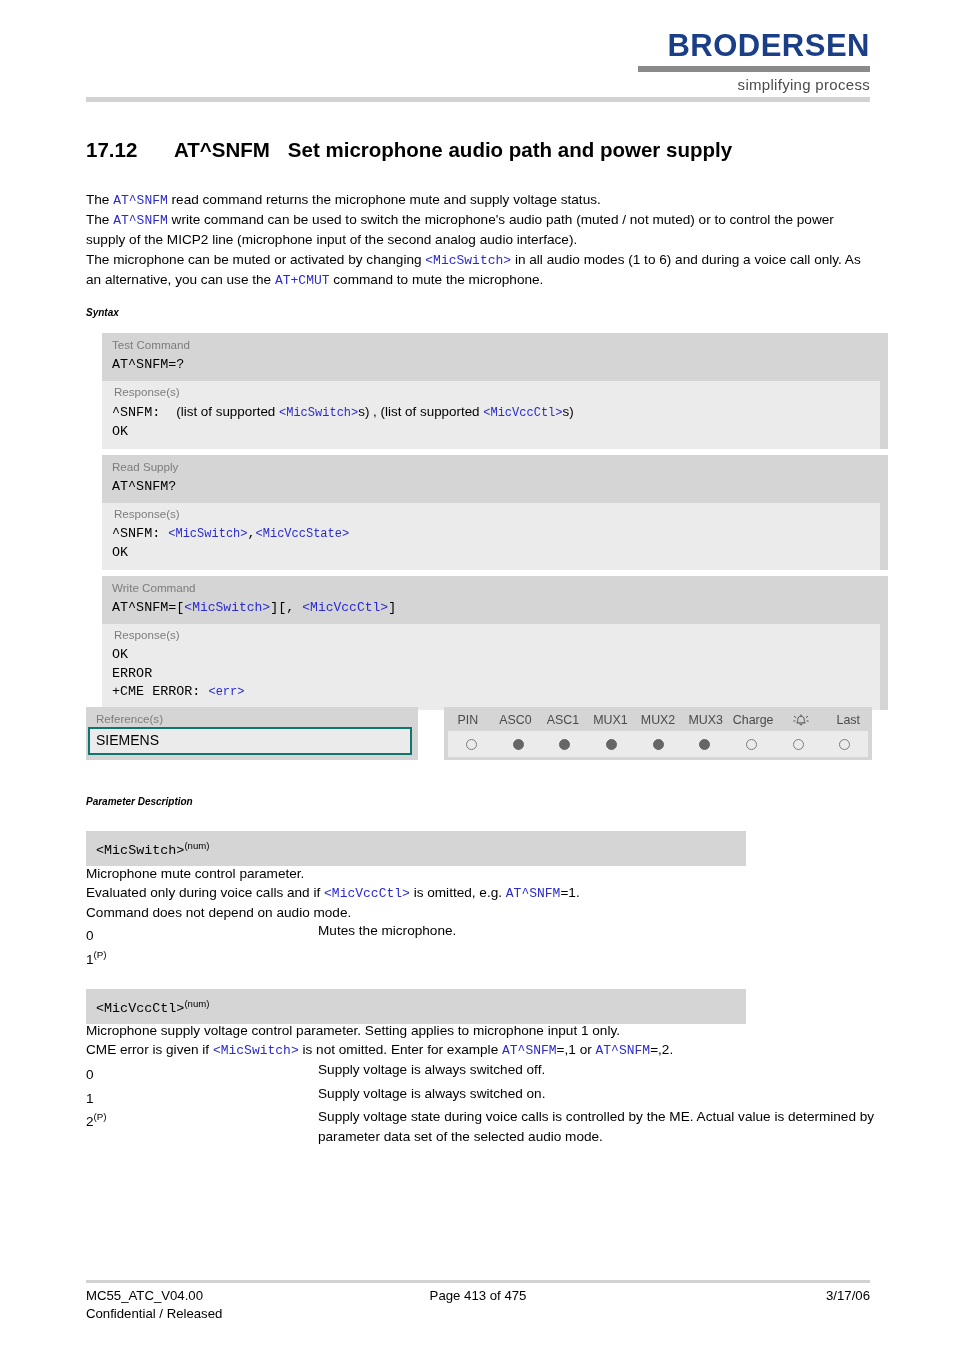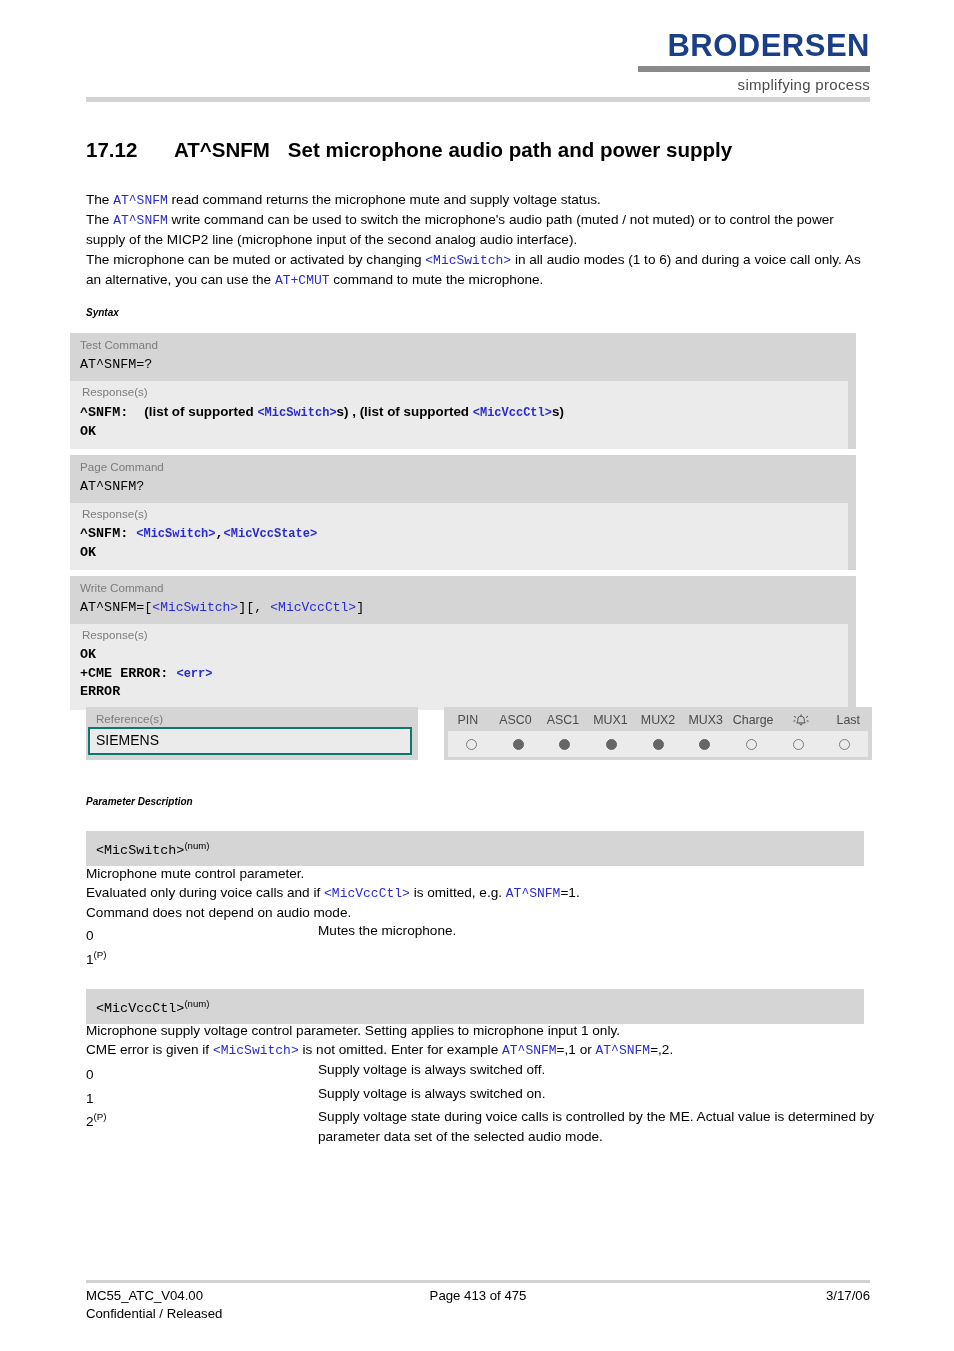--- a/index.html
+++ b/index.html
@@ -109,21 +109,21 @@
     font-weight: bold;
     font-style: italic;
     color: #000;
   }
   #syntax-heading { top: 307px; }
   #param-heading  { top: 796px; }
 
   
   .syn {
     position: absolute;
-    left: 70px;
+    left: 102px;
     width: 628px;
   }
   .syn-block { background: #d5d5d5; width: 786px; }
   .syn-label {
     font-size: 11.6px;
     color: #7c7c7c;
     padding: 5px 10px 2px 10px;
     line-height: 14px;
   }
   .syn-cmd {
@@ -143,21 +143,20 @@
     font-size: 11.6px;
     color: #7c7c7c;
     padding: 4px 10px 2px 12px;
     line-height: 14px;
   }
   .resp-body {
     font-family: "Liberation Mono", monospace;
     font-size: 13.4px;
     padding: 2px 10px 8px 10px;
     line-height: 18.5px;
-    font-weight: bold;
   }
   .resp-body .plain {
     font-family: "Liberation Sans", sans-serif;
     font-size: 13.4px;
   }
   .spacer { height: 6px; background: #ffffff; }
 
   
   .refrow {
     position: absolute;
@@ -229,21 +228,21 @@
     box-sizing: border-box;
   }
   .dot.on  { background: #666666; border: 1px solid #666666; }
   .dot.off { background: transparent; border: 1px solid #7d7d7d; }
   .bell { display: block; }
 
   
   .par-head {
     position: absolute;
     left: 86px;
-    width: 778px;
+    width: 660px;
     background: #d5d5d5;
     font-family: "Liberation Mono", monospace;
     font-size: 13.4px;
     padding: 6px 10px 7px 10px;
     box-sizing: border-box;
     line-height: 17px;
   }
   .par-head sup {
     font-family: "Liberation Sans", sans-serif;
     font-size: 9.6px;
@@ -330,42 +329,42 @@
         <div class="resp-body">
           <div><span>^SNFM:</span>&nbsp;&nbsp;<span class="plain">(list of supported </span><span class="lnk-s">&lt;MicSwitch&gt;</span><span class="plain">s) , (list of supported </span><span class="lnk-s">&lt;MicVccCtl&gt;</span><span class="plain">s)</span></div>
           <div>OK</div>
         </div>
       </div>
     </div>
 
     <div class="spacer"></div>
 
     <div class="syn-block">
-      <div class="syn-label">Page Command</div>
+      <div class="syn-label">Read Supply</div>
       <div class="syn-cmd">AT^SNFM?</div>
       <div class="resp">
         <div class="resp-label">Response(s)</div>
         <div class="resp-body">
           <div><span>^SNFM:</span>&nbsp;<span class="lnk-s">&lt;MicSwitch&gt;</span><span>,</span><span class="lnk-s">&lt;MicVccState&gt;</span></div>
           <div>OK</div>
         </div>
       </div>
     </div>
 
     <div class="spacer"></div>
 
     <div class="syn-block">
       <div class="syn-label">Write Command</div>
       <div class="syn-cmd"><span>AT^SNFM=[</span><span class="lnk">&lt;MicSwitch&gt;</span><span>][, </span><span class="lnk">&lt;MicVccCtl&gt;</span><span>]</span></div>
       <div class="resp">
         <div class="resp-label">Response(s)</div>
         <div class="resp-body">
           <div>OK</div>
+          <div>ERROR</div>
           <div><span>+CME ERROR: </span><span class="lnk-s">&lt;err&gt;</span></div>
-          <div>ERROR</div>
         </div>
       </div>
     </div>
   </div>
 
   <div class="refrow">
     <div class="ref-box">
       <div class="ref-label">Reference(s)</div>
       <div class="ref-val">SIEMENS</div>
     </div>

